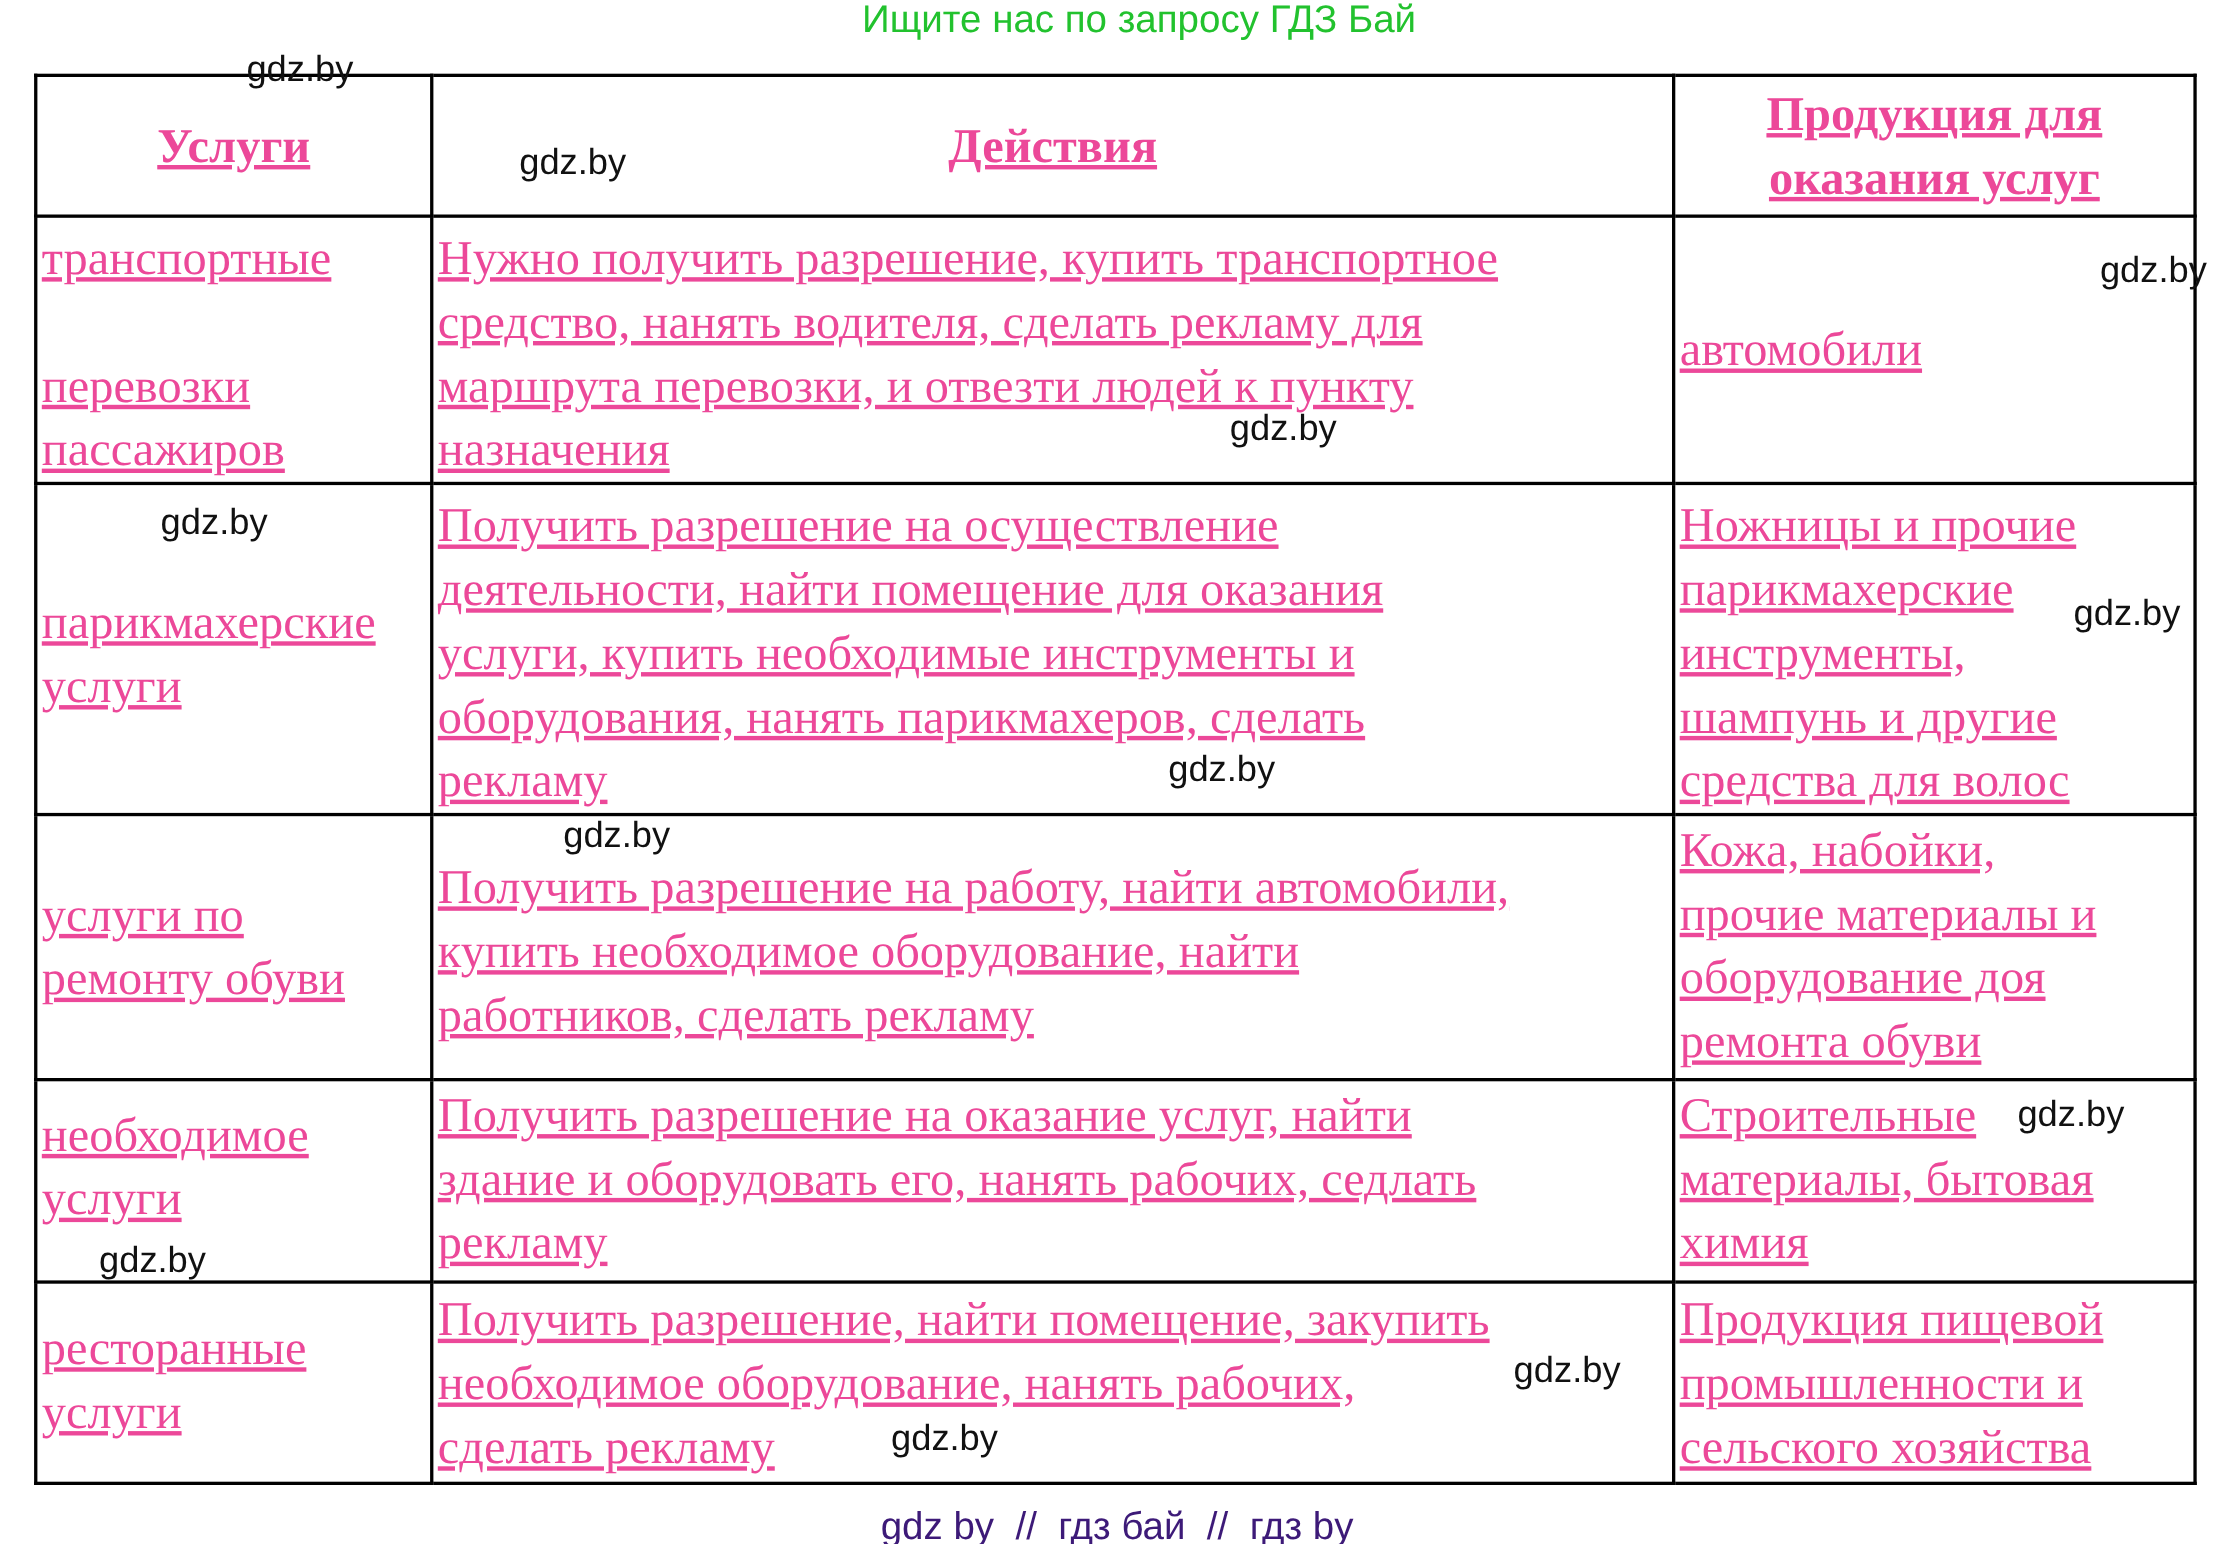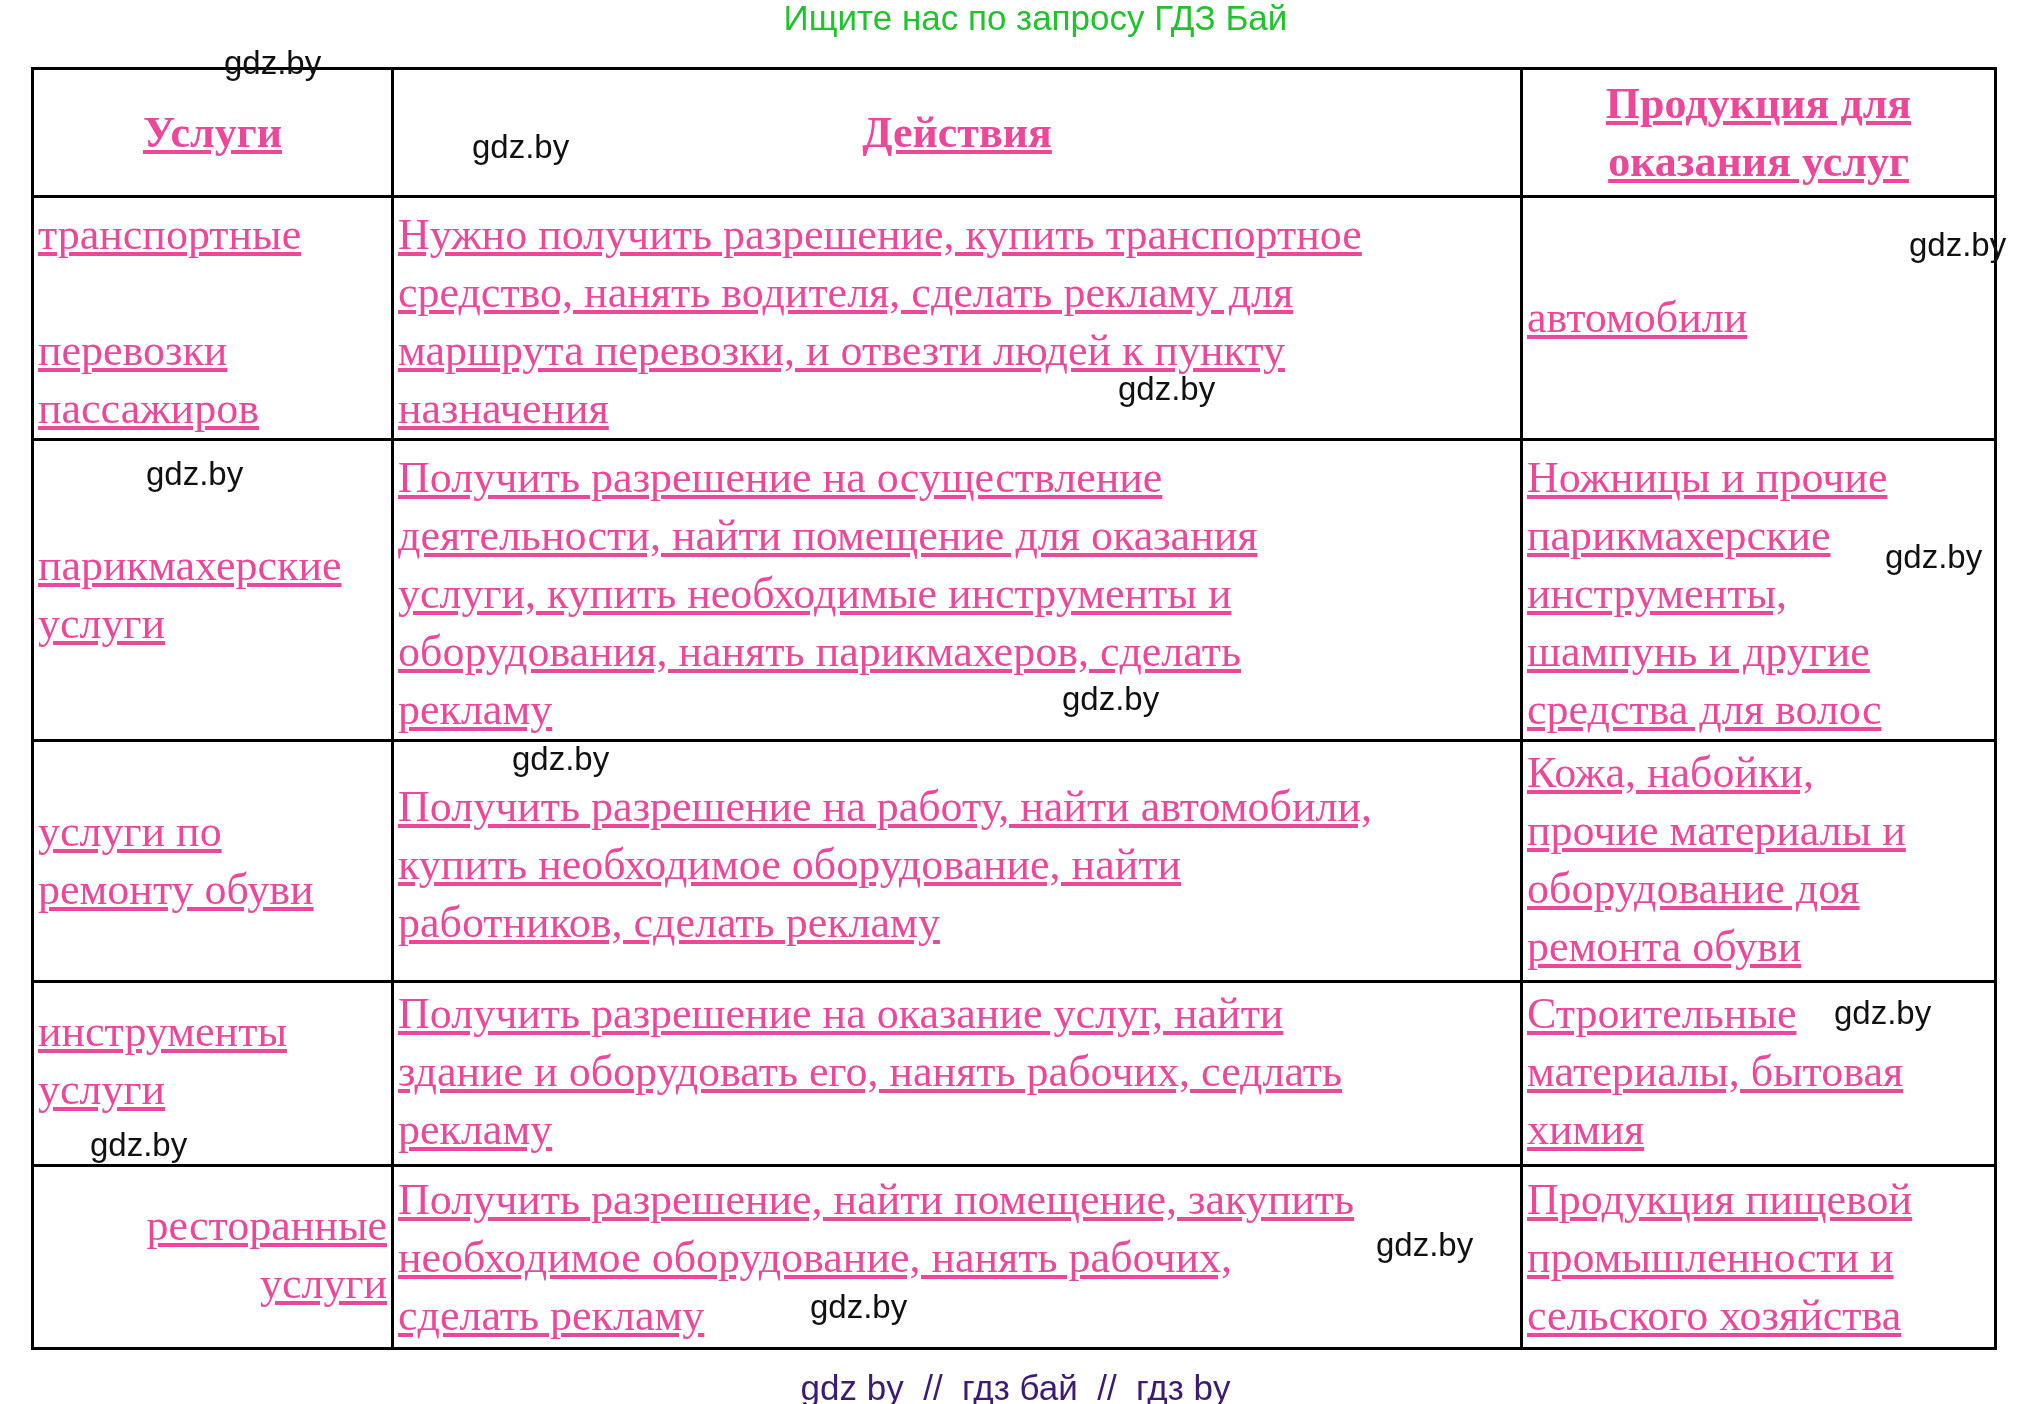--- a/index.html
+++ b/index.html
@@ -117,37 +117,37 @@
     <td style="padding-top:2px;">
       <span class="line">Кожа, набойки,</span>
       <span class="line">прочие материалы и</span>
       <span class="line">оборудование доя</span>
       <span class="line">ремонта обуви</span>
     </td>
   </tr>
 
   <tr class="r4">
     <td style="padding-top:20px;">
-      <span class="line">инструменты</span>
+      <span class="line">необходимое</span>
       <span class="line">услуги</span>
     </td>
     <td style="padding-top:2px;">
       <span class="line">Получить разрешение на оказание услуг, найти</span>
       <span class="line">здание и оборудовать его, нанять рабочих, седлать</span>
       <span class="line">рекламу</span>
     </td>
     <td style="padding-top:2px;">
       <span class="line">Строительные</span>
       <span class="line">материалы, бытовая</span>
       <span class="line">химия</span>
     </td>
   </tr>
 
   <tr class="r5">
-    <td style="padding-top:30px;text-align:right;">
+    <td style="padding-top:30px;">
       <span class="line">ресторанные</span>
       <span class="line">услуги</span>
     </td>
     <td style="padding-top:4px;">
       <span class="line">Получить разрешение, найти помещение, закупить</span>
       <span class="line">необходимое оборудование, нанять рабочих,</span>
       <span class="line">сделать рекламу</span>
     </td>
     <td style="padding-top:4px;">
       <span class="line">Продукция пищевой</span>

